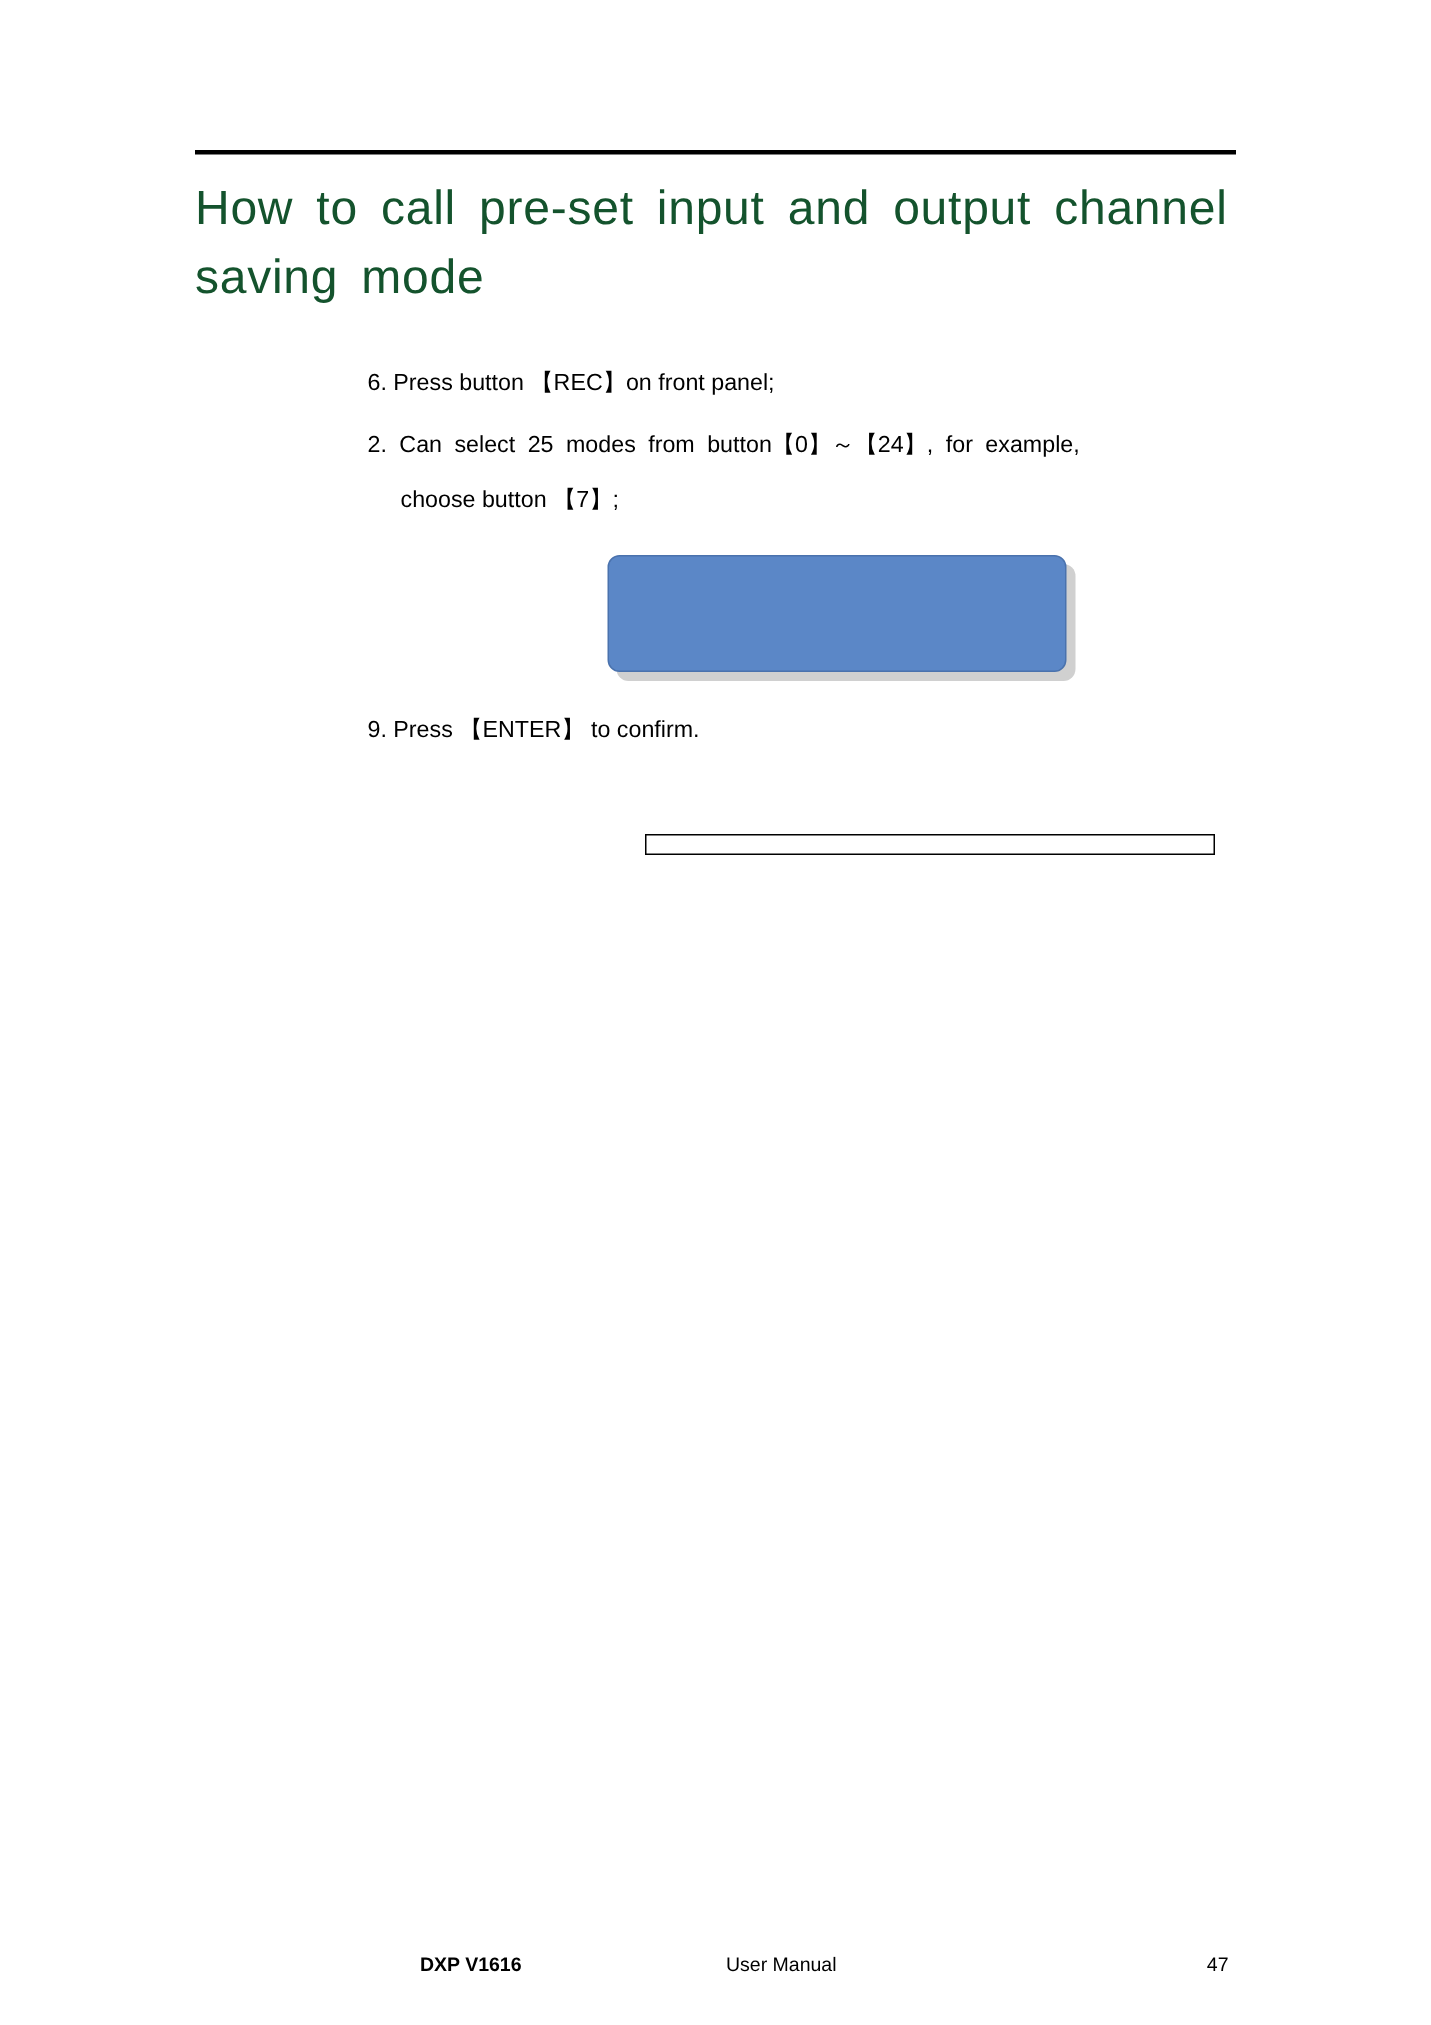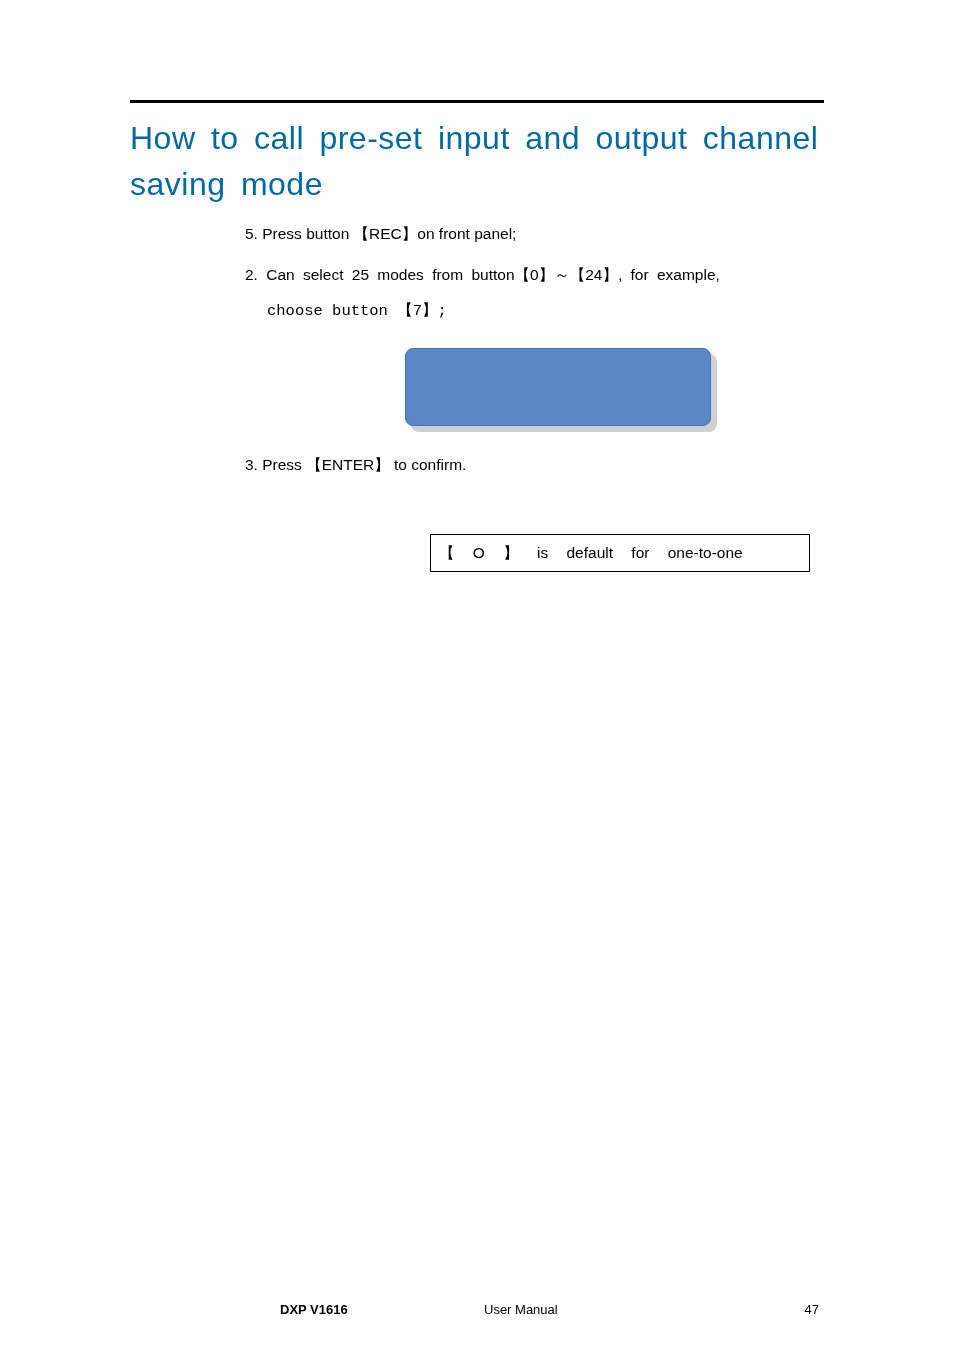--- a/index.html
+++ b/index.html
@@ -18,41 +18,40 @@
   .content {
     padding: 100px 130px 0 130px;
   }
   .hr-top {
     border: none;
     border-top: 3px solid #000;
     margin-bottom: 12px;
   }
   .heading {
     font-size: 32px;
-    color: #0369a1;
+    color: #14532d;
     line-height: 1.45;
     font-weight: normal;
     letter-spacing: 0.5px;
     word-spacing: 6px;
-    margin-bottom: 7px;
+    margin-bottom: 29px;
   }
   .steps {
     margin-left: 115px;
     font-size: 15.5px;
     line-height: 2.4;
   }
   .step-item {
     margin-bottom: 4px;
   }
   .step2-text {
     word-spacing: 4px;
   }
   .step2-line2 {
     margin-left: 22px;
-    font-family: Liberation Mono, monospace;
   }
   .display-box-wrap {
     margin: 18px 0 18px 160px;
     position: relative;
     width: 310px;
     height: 80px;
   }
   .display-box-shadow {
     position: absolute;
     top: 6px;
@@ -109,39 +108,38 @@
 </style>
 </head>
 <body>
 
 <div class="content">
   <hr class="hr-top">
   <h1 class="heading">How to call pre-set input and output channel saving mode</h1>
 
   <div class="steps">
     <div class="step-item">
-      <span>5. Press button 【REC】on front panel;</span>
+      <span>6. Press button 【REC】on front panel;</span>
     </div>
     <div class="step-item">
       <div class="step2-text">2. Can select 25 modes from button【0】～【24】, for example,</div>
       <div class="step2-line2">choose button 【7】;</div>
     </div>
 
     <div class="display-box-wrap">
       <div class="display-box-shadow"></div>
       <div class="display-box"></div>
     </div>
 
     <div class="step-item">
-      <span>3. Press 【ENTER】 to confirm.</span>
+      <span>9. Press 【ENTER】 to confirm.</span>
     </div>
   </div>
 
   <div class="note-box">
-    <div class="note-line1">【 O 】 is default for one-to-one</div>
   </div>
 </div>
 
 <div class="footer">
   <span class="footer-left">DXP V1616</span>
   <span class="footer-center">User Manual</span>
   <span class="footer-right">47</span>
 </div>
 
 </body></html>

